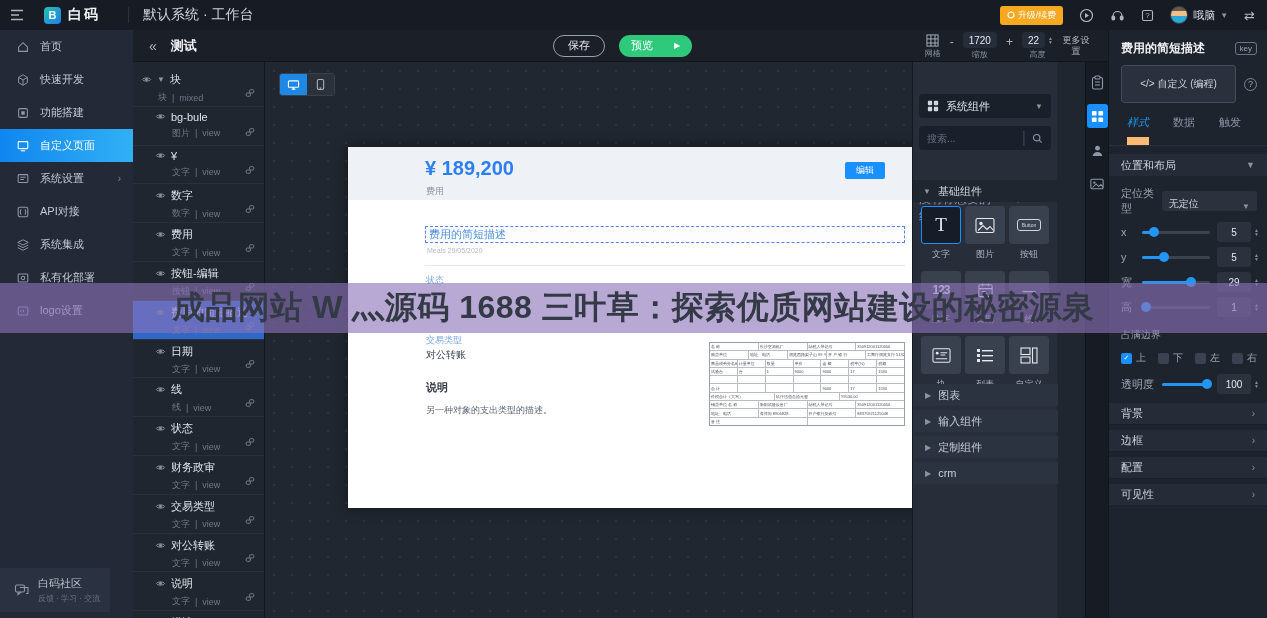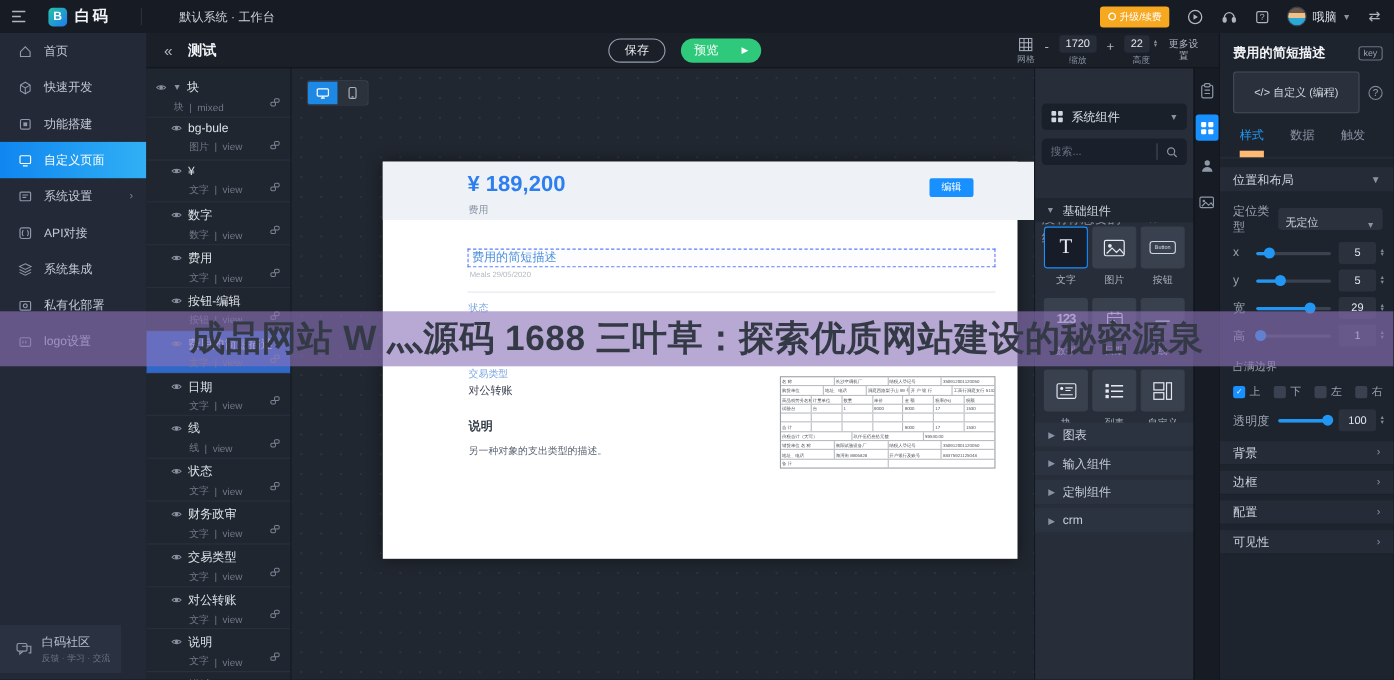--- a/index.html
+++ b/index.html
@@ -8,21 +8,21 @@
   .app { position:relative; width:1267px; height:618px; overflow:hidden; background:#20262f; }
   svg { display:block; }
 
   
   .topbar { position:absolute; left:0; top:0; width:1267px; height:30px; background:#171b23; display:flex; align-items:center; z-index:10; }
   .tb-burger { width:34px; display:flex; justify-content:center; cursor:pointer; }
   .logo { display:flex; align-items:center; gap:7px; padding:0 14px 0 10px; }
   .logo-mark { width:17px; height:17px; border-radius:4px; background:linear-gradient(135deg,#25c3a8,#1f7bf0); color:#fff; font-weight:bold; font-size:11px; display:flex; align-items:center; justify-content:center; }
   .logo-text { color:#f2f4f7; font-size:14px; font-weight:bold; letter-spacing:2px; }
   .tb-div { width:1px; height:16px; background:#2c323d; margin:0 14px; }
-  .workspace { color:#cdd3dd; font-size:11px;margin-left:20px; }
+  .workspace { color:#cdd3dd; font-size:14px; }
   .tb-right { margin-left:auto; display:flex; align-items:center; gap:16px; padding-right:12px; }
   .badge-upgrade { background:#f6a821; color:#fff; font-size:9px; padding:3px 7px; border-radius:3px; display:flex; align-items:center; gap:3px; cursor:pointer; }
   .tb-ic { color:#aeb6c2; }
   .avatar { width:18px; height:18px; border-radius:50%; background:linear-gradient(180deg,#6b5846 0%,#6b5846 28%,#eec08a 28%,#eec08a 58%,#2aa8d8 58%); border:1px solid #3a424e; }
   .user { display:flex; align-items:center; gap:5px; color:#d5dae2; font-size:11px; cursor:pointer; }
   .caret-dn { font-size:8px; color:#8a93a3; }
   .switch-ic { color:#aeb6c2; font-size:13px; cursor:pointer; }
 
   
   .sidebar { position:absolute; left:0; top:30px; width:133px; height:588px; background:#232936; z-index:5; }
@@ -84,21 +84,21 @@
   .f-type-val { position:absolute; left:78px; top:201px; color:#3a4150; font-size:10px; }
   .note-title { position:absolute; left:78px; top:233px; color:#323a45; font-size:11px; font-weight:bold; }
   .note-body { position:absolute; left:78px; top:257px; color:#5a6472; font-size:9px; }
   .invoice { position:absolute; left:361px; top:195px; width:196px; height:84px; border:1px solid #9aa0a8; display:flex; flex-direction:column; background:#fff; }
   .inv-row { flex:1; display:flex; border-bottom:1px solid #b8bdc4; }
   .inv-row:last-child { border-bottom:none; }
   .inv-cell { flex:1; border-right:1px solid #b8bdc4; font-size:4px; color:#4a5058; overflow:hidden; white-space:nowrap; display:flex; align-items:center; padding-left:1px; }
   .inv-cell:last-child { border-right:none; }
 
   
-  .comp { position:absolute; left:940px; top:62px; width:145px; height:556px; background:#272e39; border-left:1px solid #141920; z-index:5; }
+  .comp { position:absolute; left:912px; top:62px; width:145px; height:556px; background:#272e39; border-left:1px solid #141920; z-index:5; }
   .comp-head { position:absolute; left:6px; top:32px; width:132px; height:24px; background:#1a202a; border-radius:4px; display:flex; align-items:center; gap:7px; padding:0 8px; cursor:pointer; }
   .comp-head-label { color:#dde2e9; font-size:11px; flex:1; }
   .search { position:absolute; left:6px; top:64px; width:132px; height:24px; background:#1a202b; border-radius:4px; display:flex; align-items:center; padding:0 8px; }
   .search input { flex:1; background:transparent; border:none; outline:none; color:#9aa4b4; font-size:10px; width:70px; }
   .search input::placeholder { color:#66707f; }
   .search .sep { color:#3a424f; margin-right:6px; }
   .hint-row { position:absolute; left:6px; top:96px; width:132px; display:flex; align-items:center; justify-content:space-between; }
   .hint { color:#8a93a3; font-size:12px;margin-top:33px; }
   .btn-custom { background:#1890ff; color:#fff; font-size:9px; height:18px; padding:0 9px; border-radius:9px; display:flex; align-items:center; cursor:pointer; }
   .sect-base { position:absolute; left:0; top:118px; width:145px; height:22px; background:#20262f; display:flex; align-items:center; gap:7px; padding-left:10px; cursor:pointer; }
@@ -124,21 +124,21 @@
   
   .props { position:absolute; left:1108px; top:30px; width:159px; height:588px; background:#1e242d; border-left:1px solid #12161d; z-index:6; }
   .pp-title-row { display:flex; align-items:center; justify-content:space-between; padding:10px 10px 0 12px; }
   .pp-title { color:#f0f2f5; font-size:12px; font-weight:bold; }
   .key-badge { border:1px solid #6b7484; color:#9aa3b2; font-size:8px; border-radius:3px; padding:1px 4px; }
   .pp-custom-row { display:flex; align-items:center; gap:8px; padding:8px 10px 0 12px; }
   .btn-code { flex:1; height:38px; background:#2a313c; border:1px solid #434c5a; border-radius:3px; color:#cfd5de; font-size:10px; display:flex; align-items:center; justify-content:center; gap:5px; cursor:pointer; }
   .qmark { width:13px; height:13px; border-radius:50%; border:1px solid #7c8596; color:#9aa3b2; font-size:9px; display:flex; align-items:center; justify-content:center; }
   .pp-tabs { display:flex; gap:24px; padding:12px 0 0 18px; border-bottom:1px solid #2a313c; }
   .pp-tab { color:#8a93a5; font-size:11px; padding-bottom:7px; cursor:pointer; }
-  .pp-tab.active { color:#2196f3; border-bottom:6px solid #fdba74; }
+  .pp-tab.active { color:#2196f3; border-bottom:8px solid #fdba74;font-style:italic; }
   .pp-sect-head { height:22px; background:#252c37; display:flex; align-items:center; justify-content:space-between; padding:0 12px; margin-top:8px; cursor:pointer; }
   .pp-sect-head .lab { color:#cfd5de; font-size:11px; }
   .pp-sect-head .chev { color:#8a93a5; font-size:9px; }
   .pos-row { display:flex; align-items:center; justify-content:space-between; padding:10px 10px 0 12px; }
   .pos-label { color:#9aa3b2; font-size:11px; }
   .select { width:102px; height:20px; background:#2b323e; border-radius:3px; color:#cfd5de; font-size:10px; display:flex; align-items:flex-end; justify-content:space-between; padding:0 7px; cursor:pointer; }
   .srow { display:flex; align-items:center; gap:7px; padding:7px 8px 0 12px; height:25px; }
   .srow .slabel { width:14px; color:#9aa3b2; font-size:11px; }
   .track { position:relative; flex:1; height:3px; background:#3b4250; border-radius:2px; cursor:pointer; }
   .track .fill { position:absolute; left:0; top:0; height:3px; width:var(--p); background:#2196f3; border-radius:2px; }

